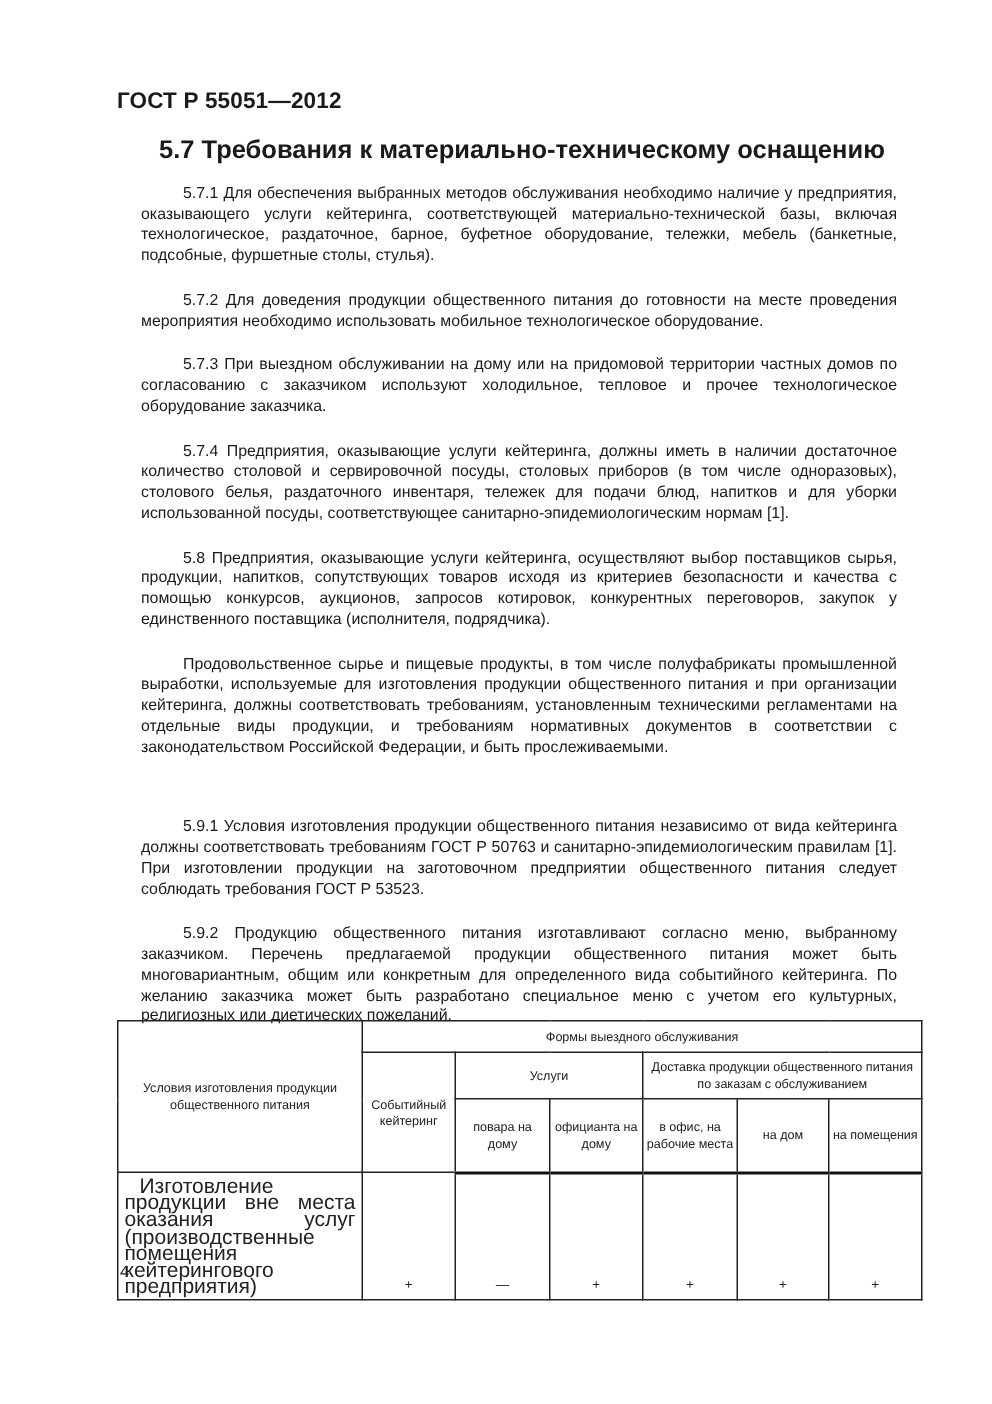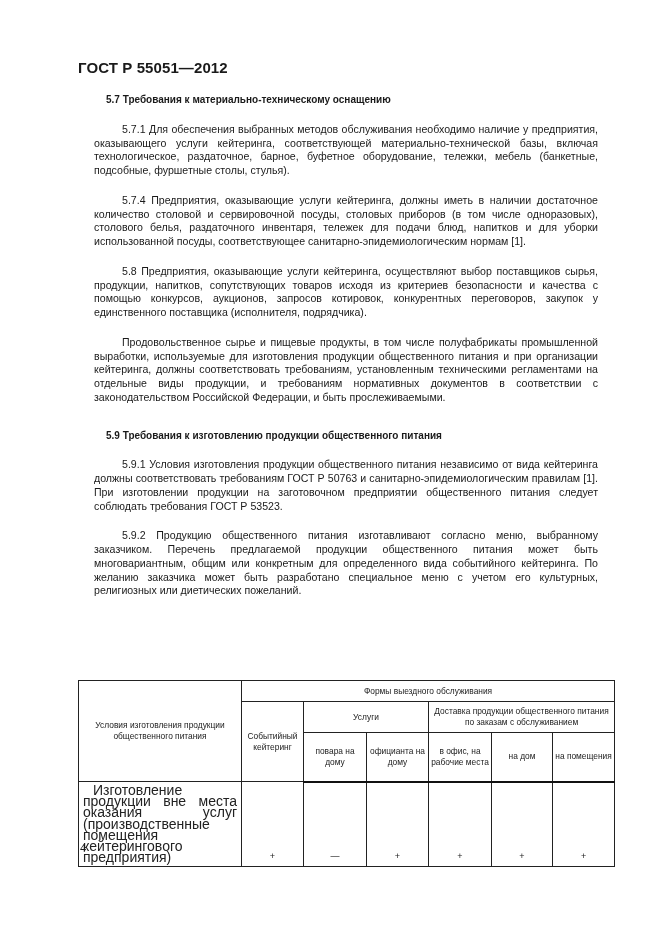--- a/index.html
+++ b/index.html
@@ -1,45 +1,46 @@
 <!DOCTYPE html>
 <html><head>
 <meta charset="utf-8">
 <style>
   html, body { margin:0; padding:0; background:#ffffff; }
   body { width:661px; height:936px; position:relative; overflow:hidden;
          font-family:"Liberation Sans", sans-serif; color:#1a1a1a; }
   .page-header { position:absolute; left:78px; top:59px; font-size:15px; font-weight:bold; letter-spacing:0.1px; }
   .content { position:absolute; left:78px; top:93px; width:536px; font-size:10.6px; line-height:13.75px; }
-  .h { font-weight:bold; text-indent:28px; margin:0 0 7px 0; font-size:10px; }
+  .h { font-weight:bold; text-indent:28px; margin:0 0 7px 0; font-size:17px; }
   .p { text-align:justify; text-indent:28px; margin:16px; }
   .gap { height:8px; }
   .caption { font-size:9.1px; line-height:12.5px; margin:13px 0 0 0; }
   .caption .sp { letter-spacing:1.6px; }
   table.t { position:absolute; left:78px; top:680px; width:537px; border-collapse:collapse;
             font-size:8.4px; line-height:11px; color:#222; table-layout:fixed; }
   table.t td { border:1px solid #222; text-align:center; vertical-align:middle; padding:1px 2px; }
   table.t tr.hdr-last td { border-bottom:2px solid #111; }
   table.t td.rowlabel { text-align:justify; text-indent:10px; vertical-align:bottom; padding:3px 4px 3px 4px; font-size:14px; line-height:11.2px; }
   table.t td.mark { vertical-align:bottom; padding-bottom:4px; font-size:9px; }
   .page-number { position:absolute; left:80px; top:842px; font-size:11px; }
 </style>
 </head>
 <body>
 
 <div class="page-header">ГОСТ Р 55051—2012</div>
 
 <div class="content">
   <p class="h">5.7 Требования к материально-техническому оснащению</p>
   <p class="p">5.7.1 Для обеспечения выбранных методов обслуживания необходимо наличие у предприятия, оказывающего услуги кейтеринга, соответствующей материально-технической базы, включая технологическое, раздаточное, барное, буфетное оборудование, тележки, мебель (банкетные, подсобные, фуршетные столы, стулья).</p>
+  <p class="p">5.7.2 Для доведения продукции общественного питания до готовности на месте проведения мероприятия необходимо использовать мобильное технологическое оборудование.</p>
+  <p class="p">5.7.3 При выездном обслуживании на дому или на придомовой территории частных домов по согласованию с заказчиком используют холодильное, тепловое и прочее технологическое оборудование заказчика.</p>
   <p class="p">5.7.4 Предприятия, оказывающие услуги кейтеринга, должны иметь в наличии достаточное количество столовой и сервировочной посуды, столовых приборов (в том числе одноразовых), столового белья, раздаточного инвентаря, тележек для подачи блюд, напитков и для уборки использованной посуды, соответствующее санитарно-эпидемиологическим нормам [1].</p>
   <p class="p">5.8 Предприятия, оказывающие услуги кейтеринга, осуществляют выбор поставщиков сырья, продукции, напитков, сопутствующих товаров исходя из критериев безопасности и качества с помощью конкурсов, аукционов, запросов котировок, конкурентных переговоров, закупок у единственного поставщика (исполнителя, подрядчика).</p>
   <p class="p">Продовольственное сырье и пищевые продукты, в том числе полуфабрикаты промышленной выработки, используемые для изготовления продукции общественного питания и при организации кейтеринга, должны соответствовать требованиям, установленным техническими регламентами на отдельные виды продукции, и требованиям нормативных документов в соответствии с законодательством Российской Федерации, и быть прослеживаемыми.</p>
   <div class="gap"></div>
-  <p class="h">5.9 Требования к изготовлению продукции общественного питания</p>
   <p class="p">5.9.1 Условия изготовления продукции общественного питания независимо от вида кейтеринга должны соответствовать требованиям ГОСТ Р 50763 и санитарно-эпидемиологическим правилам [1]. При изготовлении продукции на заготовочном предприятии общественного питания следует соблюдать требования ГОСТ Р 53523.</p>
   <p class="p">5.9.2 Продукцию общественного питания изготавливают согласно меню, выбранному заказчиком. Перечень предлагаемой продукции общественного питания может быть многовариантным, общим или конкретным для определенного вида событийного кейтеринга. По желанию заказчика может быть разработано специальное меню с учетом его культурных, религиозных или диетических пожеланий.</p>
 </div>
 
 <table class="t">
   <colgroup>
     <col style="width:163px">
       <col style="width:62px">
       <col style="width:63px">
       <col style="width:62px">

